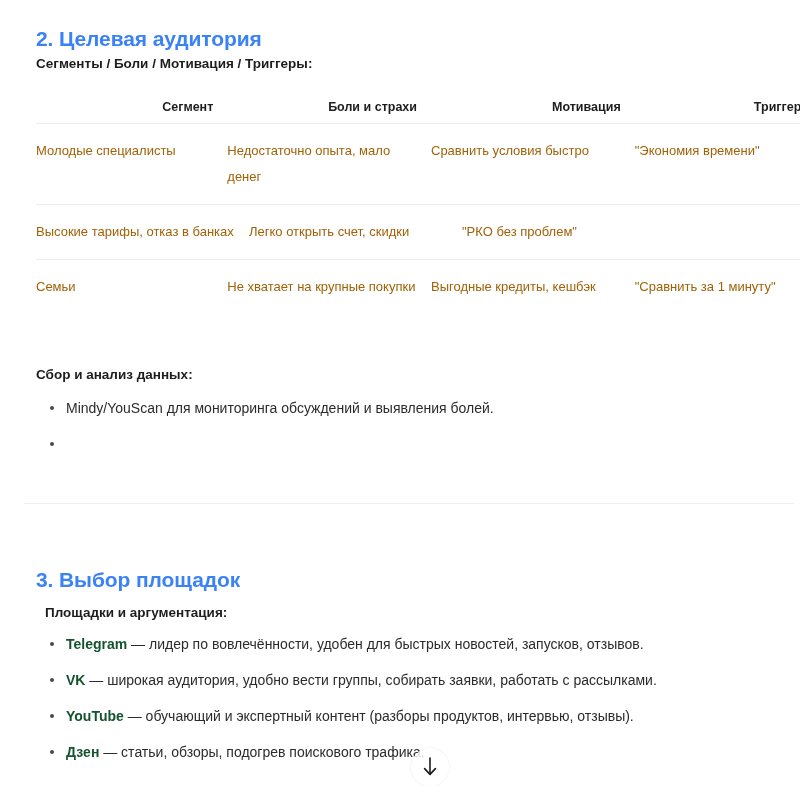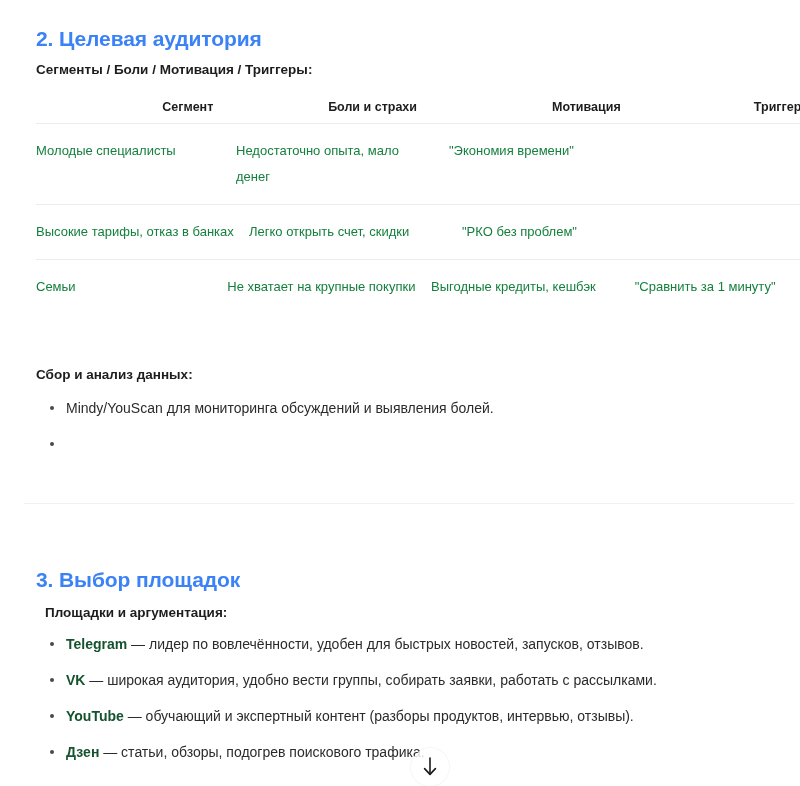--- a/index.html
+++ b/index.html
@@ -39,21 +39,21 @@
   #heading-platforms { top: 551px; }
 
   .subhead {
     position: absolute;
     left: 36px;
     font-size: 13.5px;
     font-weight: 700;
     color: #1d1d1d;
     white-space: nowrap;
   }
-  #subhead-segments { top: 62px; }
+  #subhead-segments { top: 56px; }
   #subhead-data     { top: 367px; }
   #subhead-sites    { top: 605px; padding-left: 9px; }
 
   
   .table {
     position: absolute;
     left: 36px;
     top: 98px;
     width: 790px;
   }
@@ -64,21 +64,21 @@
   }
   .trow.head { padding-bottom: 7px; }
   .trow.body { padding: 14px 0 14px 0; }
   .trow.body + .trow.body,
   .trow.head + .trow.body {
     border-top: 1px solid #ececec;
   }
   .cell {
     font-size: 13px;
     line-height: 26px;
-    color: #15803d;
+    color: #a16207;
     box-sizing: border-box;
     padding-right: 14px;
   }
   .trow.head .cell {
     font-weight: 700;
     font-size: 12.5px;
     color: #1d1d1d;
     line-height: 18px;
     text-align: right;
   }
@@ -162,20 +162,21 @@
     <div class="trow head">
       <div class="cell c0">Сегмент</div>
       <div class="cell c1">Боли и страхи</div>
       <div class="cell c2">Мотивация</div>
       <div class="cell c3">Триггеры</div>
     </div>
 
     <div class="trow body">
       <div class="cell c0">Молодые специалисты</div>
       <div class="cell c1">Недостаточно опыта, мало денег</div>
+      <div class="cell c2">Сравнить условия быстро</div>
       <div class="cell c3">"Экономия времени"</div>
     </div>
 
     <div class="trow body">
       <div class="cell c1">Высокие тарифы, отказ в банках</div>
       <div class="cell c2">Легко открыть счет, скидки</div>
       <div class="cell c3">"РКО без проблем"</div>
     </div>
 
     <div class="trow body">

